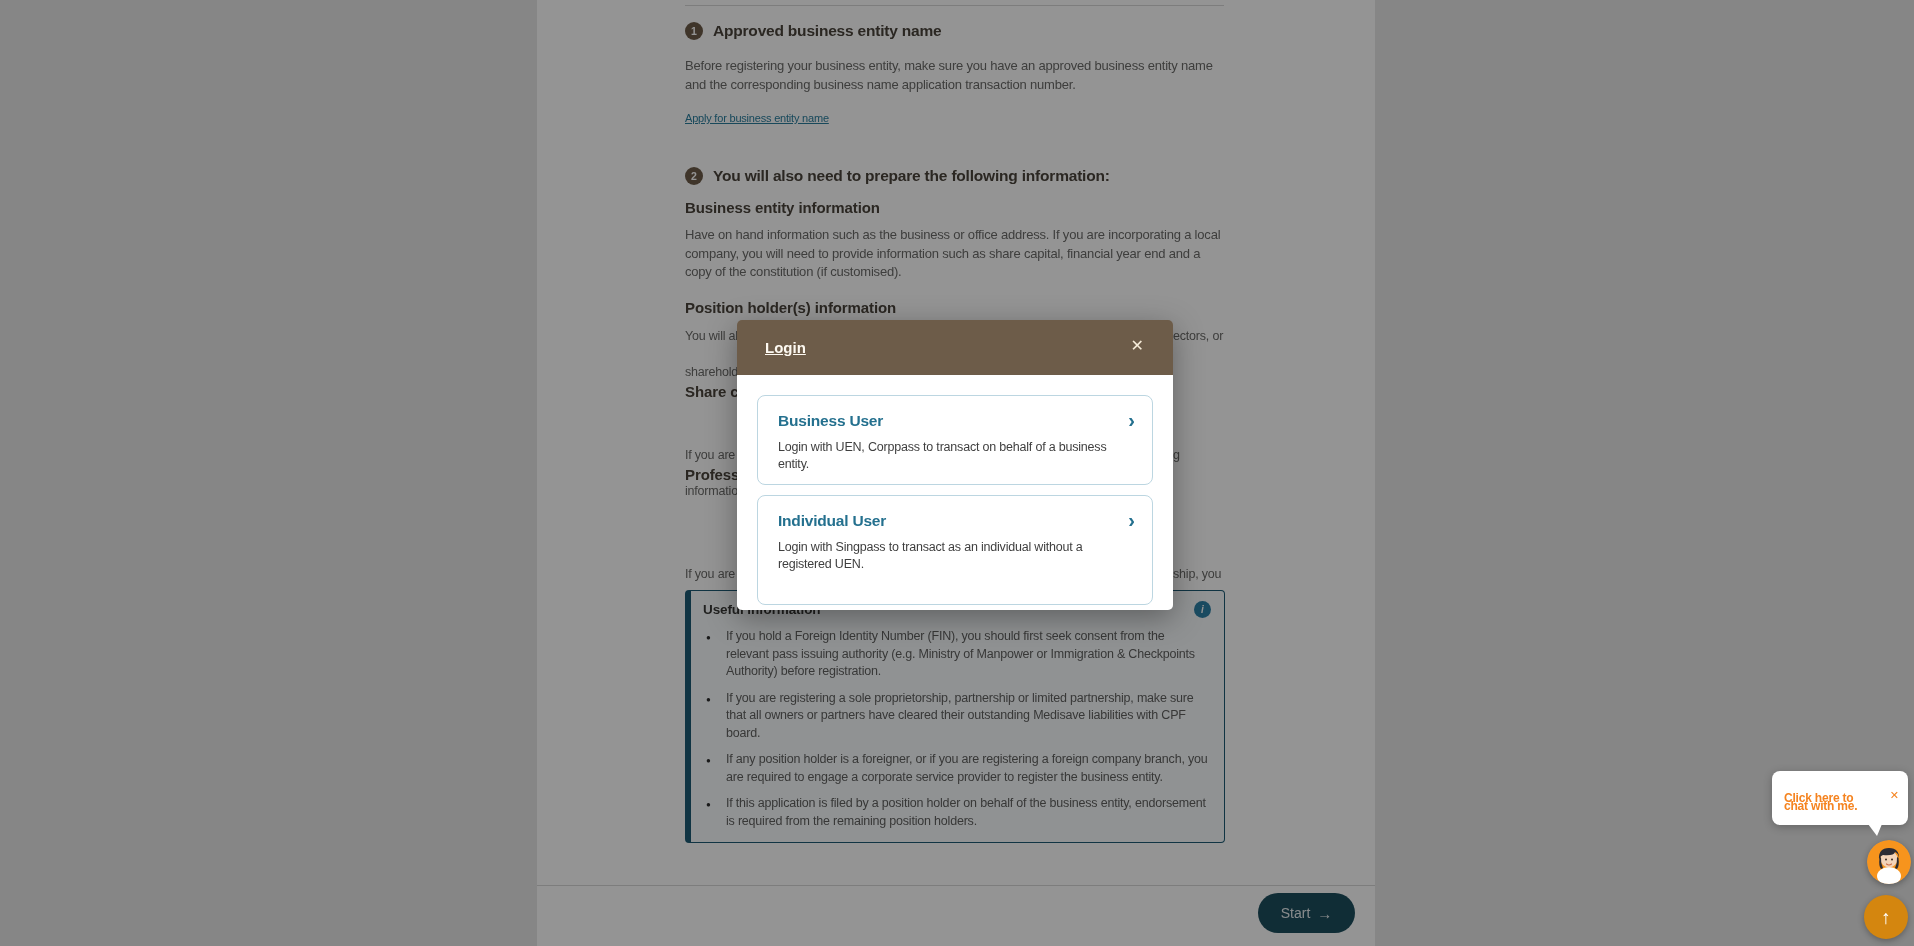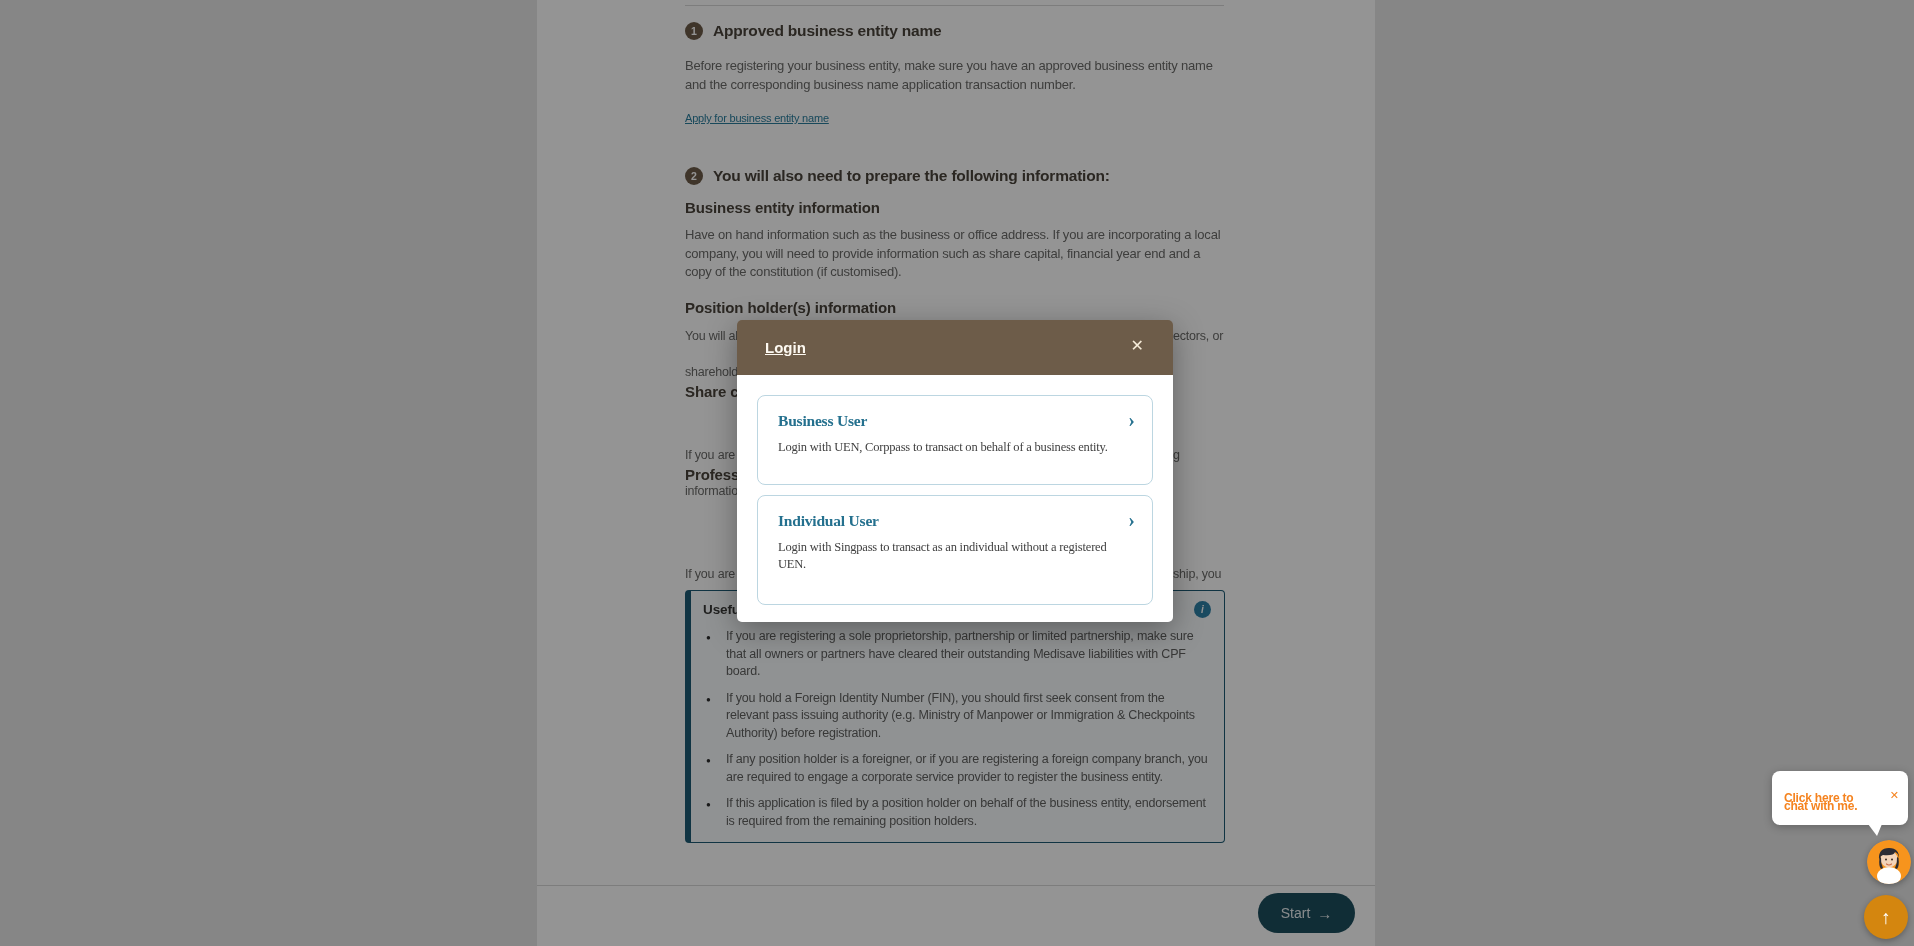--- a/index.html
+++ b/index.html
@@ -58,21 +58,21 @@
     box-shadow:0 8px 30px rgba(0,0,0,0.35);
   }
   .modal-header{
     height:55px;background:#6d5c49;border-radius:5px 5px 0 0;display:flex;align-items:center;
     padding:0 28px;position:relative;
   }
   .modal-title{color:#fdf9f1;font-size:15px;font-weight:bold;text-decoration:underline;}
   .modal-close{
     position:absolute;right:29px;top:18px;color:#f6ecd9;font-size:16px;line-height:1;cursor:pointer;
   }
-  .modal-body{background:#ffffff;border-radius:0 0 5px 5px;padding:20px 20px 17px 20px;font-family:Liberation Serif, serif;}
+  .modal-body{background:#ffffff;border-radius:0 0 5px 5px;padding:20px 20px 5px 20px;}
   .login-card{
     position:relative;box-sizing:border-box;border:1px solid #bcd6e1;border-radius:8px;background:#fff;
     padding:16px 40px 14px 20px;cursor:pointer;
   }
   .login-card.first{height:90px;margin-bottom:10px;}
   .login-card.second{height:110px;}
   .login-card-title{font-size:15.5px;font-weight:bold;color:#24708e;letter-spacing:-0.2px;}
   .login-card-desc{margin-top:9px;font-size:12.5px;line-height:17px;color:#3f3f3f;letter-spacing:-0.2px;}
   .chevron{
     position:absolute;right:17px;top:14px;color:#24708e;font-size:20px;font-weight:bold;line-height:1;
@@ -153,22 +153,22 @@
       <span class="frag-right">opy of</span>
     </div>
     <div class="abs frag-row" style="left:148px;top:531px;width:540px;">
       <span>the quota</span>
     </div>
 
     <div class="useful-box" style="left:148px;">
       <div class="useful-head">Useful information</div>
       <div class="info-icon">i</div>
       <ul class="useful-list">
+        <li>If you hold a Foreign Identity Number (FIN), you should first seek consent from the relevant pass issuing authority (e.g. Ministry of Manpower or Immigration &amp; Checkpoints Authority) before registration.</li>
         <li>If you are registering a sole proprietorship, partnership or limited partnership, make sure that all owners or partners have cleared their outstanding Medisave liabilities with CPF board.</li>
-        <li>If you hold a Foreign Identity Number (FIN), you should first seek consent from the relevant pass issuing authority (e.g. Ministry of Manpower or Immigration &amp; Checkpoints Authority) before registration.</li>
         <li>If any position holder is a foreigner, or if you are registering a foreign company branch, you are required to engage a corporate service provider to register the business entity.</li>
         <li>If this application is filed by a position holder on behalf of the business entity, endorsement is required from the remaining position holders.</li>
       </ul>
     </div>
 
     <div class="divider" style="left:0;top:885px;width:838px;"></div>
     <button class="start-btn" style="left:721px;">
       <span>Start</span>
       <span class="start-arrow">→</span>
     </button>

